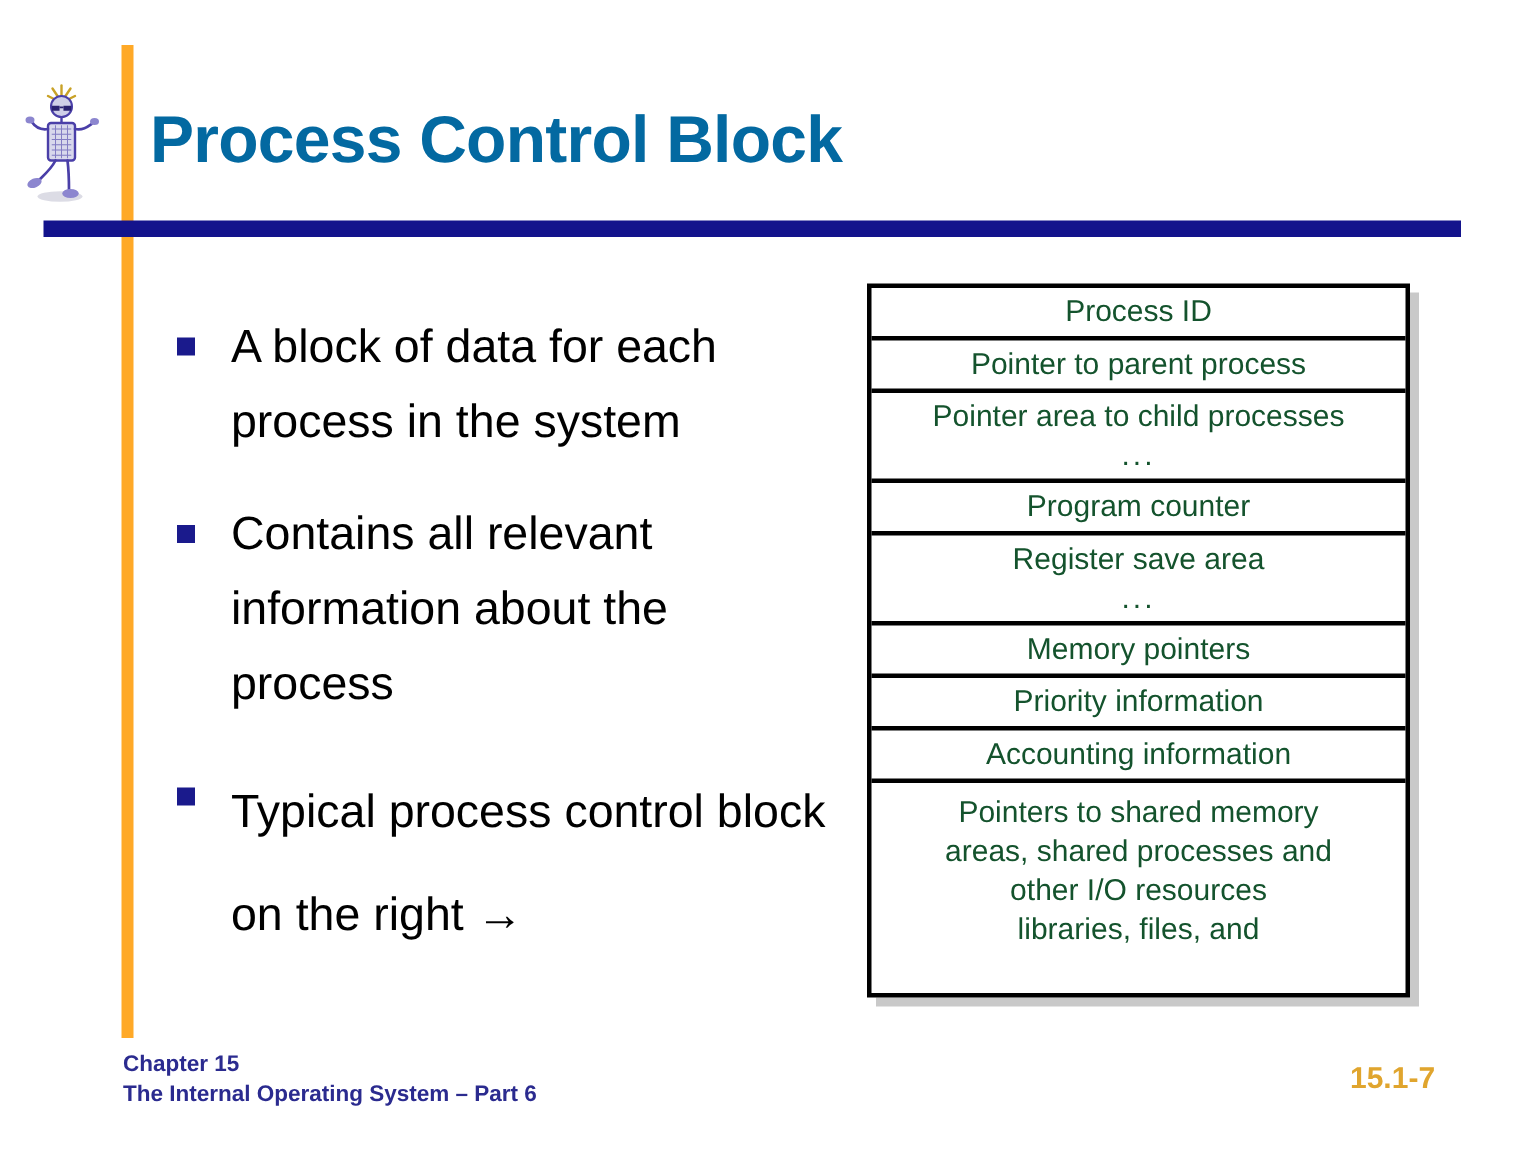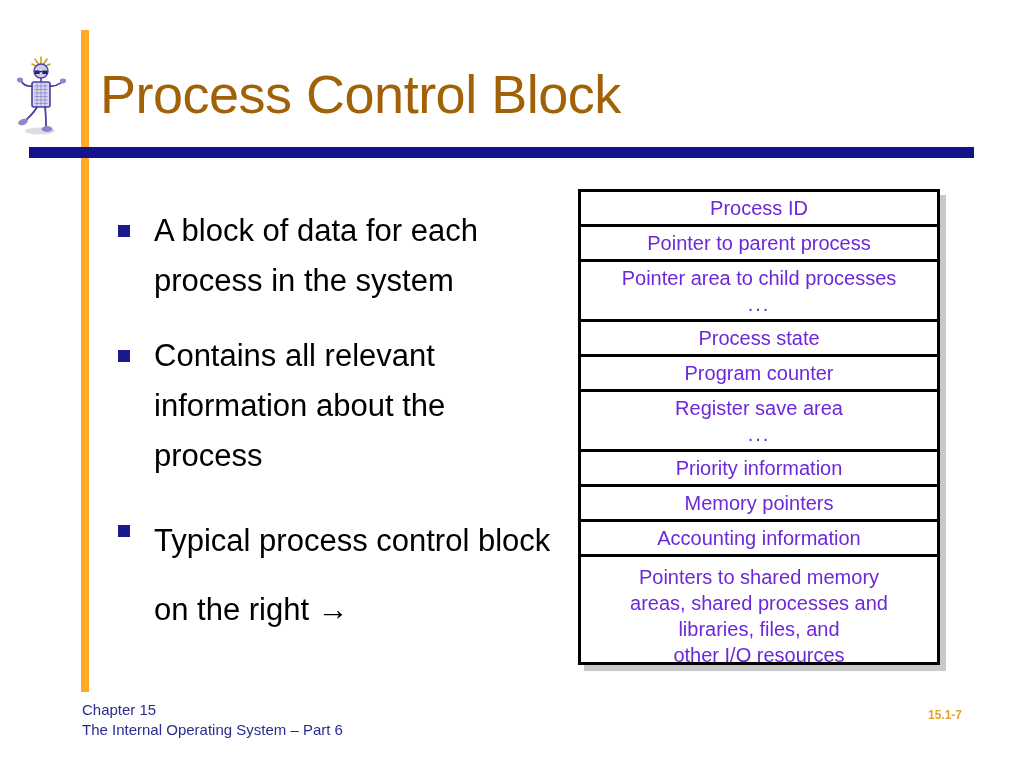--- a/index.html
+++ b/index.html
@@ -55,23 +55,23 @@
   .mascot svg { display: block; width: 100%; height: 100%; }
 
   
   .slide-title {
     position: absolute;
     left: 100px;
     top: 58px;
     width: 800px;
     height: 72px;
     line-height: 72px;
-    color: #a16207;
-    font-size: 54px;
-    font-weight: normal;
+    color: #0369a1;
+    font-size: 44px;
+    font-weight: bold;
     letter-spacing: -0.5px;
     white-space: nowrap;
     z-index: 4;
   }
 
   
   .bullets {
     position: absolute;
     left: 112px;
     top: 181px;
@@ -129,21 +129,21 @@
     display: flex;
     flex-direction: column;
   }
   .pcb-row {
     box-sizing: border-box;
     border-bottom: 3px solid #000000;
     display: flex;
     flex-direction: column;
     align-items: center;
     justify-content: center;
-    color: #6d28d9;
+    color: #14532d;
     font-size: 20px;
     line-height: 26px;
     text-align: center;
     padding: 0 4px;
   }
   .pcb-row:last-child { border-bottom: none; }
   .pcb-row .ell { display: block; letter-spacing: 2px; }
   .pcb-row .ln { display: block; }
 
   .h-1 { flex: 0 0 35px; }
@@ -151,32 +151,32 @@
   .h-big { flex: 0 0 117px; }
 
   
   .footer-note {
     position: absolute;
     left: 82px;
     top: 700px;
     color: #2B2B8F;
     font-size: 15px;
     line-height: 20px;
-    font-weight: normal;
+    font-weight: bold;
     z-index: 4;
   }
   .page-number {
     position: absolute;
     left: 900px;
     top: 708px;
     width: 90px;
     color: #E0A52E;
-    font-size: 12px;
+    font-size: 20px;
     font-weight: bold;
-    text-align: center;
+    text-align: left;
     z-index: 4;
   }
 </style>
 </head>
 <body>
 
 <div id="slide">
 
   <div class="mascot">
     <svg viewBox="0 0 58 84" xmlns="http://www.w3.org/2000/svg">
@@ -253,50 +253,47 @@
 
       <div class="pcb-row h-1">
         <span class="ln">Pointer to parent process</span>
       </div>
 
       <div class="pcb-row h-2">
         <span class="ln">Pointer area to child processes</span>
         <span class="ell">...</span>
       </div>
 
-      <div class="pcb-row h-1">
-        <span class="ln">Process state</span>
-      </div>
 
       <div class="pcb-row h-1">
         <span class="ln">Program counter</span>
       </div>
 
       <div class="pcb-row h-2">
         <span class="ln">Register save area</span>
         <span class="ell">...</span>
       </div>
 
       <div class="pcb-row h-1">
+        <span class="ln">Memory pointers</span>
+      </div>
+
+      <div class="pcb-row h-1">
         <span class="ln">Priority information</span>
-      </div>
-
-      <div class="pcb-row h-1">
-        <span class="ln">Memory pointers</span>
       </div>
 
       <div class="pcb-row h-1">
         <span class="ln">Accounting information</span>
       </div>
 
       <div class="pcb-row h-big">
         <span class="ln">Pointers to shared memory</span>
         <span class="ln">areas, shared processes and</span>
+        <span class="ln">other I/O resources</span>
         <span class="ln">libraries, files, and</span>
-        <span class="ln">other I/O resources</span>
       </div>
 
     </div>
   </div>
 
   <div class="footer-note">
     <div>Chapter 15</div>
     <div>The Internal Operating System – Part 6</div>
   </div>
 

